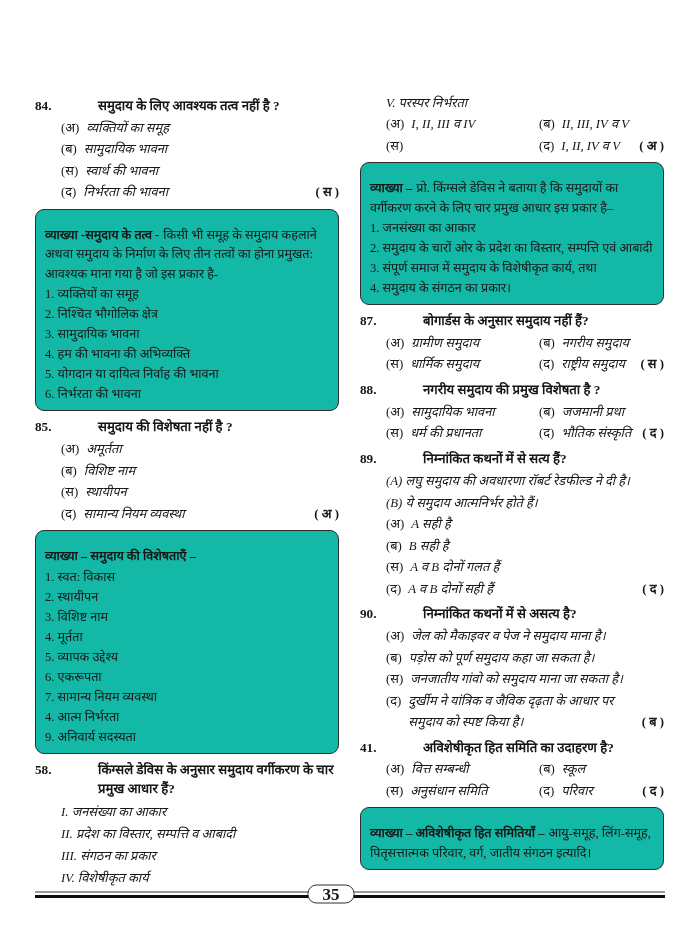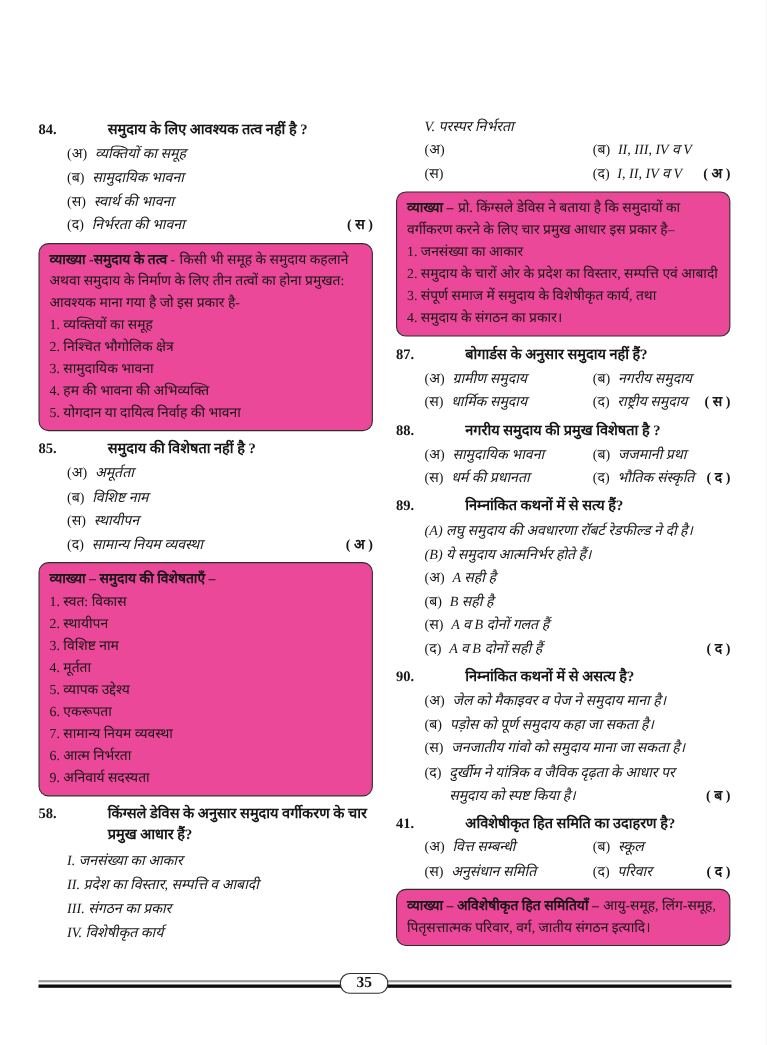--- a/index.html
+++ b/index.html
@@ -2,49 +2,49 @@
 <html><head>
 <meta charset="utf-8">
 <style>
   html,body{margin:0;padding:0;background:#ededed;}
   .page{
     position:relative;width:697px;height:950px;background:#ffffff;
     font-family:"Liberation Serif","DejaVu Sans",serif;color:#161616;
     overflow:hidden;margin:0 auto;
     border-right:2px solid #d7d7d7;border-bottom:2px solid #cfcfcf;
   }
-  .content{position:absolute;top:104px;left:35px;display:flex;gap:21px;}
+  .content{position:absolute;top:92px;left:35px;display:flex;gap:21px;}
   .col{width:304px;}
   .q-head{display:flex;font-weight:bold;font-size:13.2px;line-height:1.5;margin:4px 0 2px 0;}
   .q-num{flex:none;width:26px;}
   .q-title{flex:1;margin-left:37px;}
   .opt-list{display:block;}
   .opt-list .opt-cell{display:flex;padding-left:26px;font-size:12.8px;line-height:21.5px;align-items:flex-start;}
   .opt-grid{display:grid;grid-template-columns:55% 45%;padding-left:26px;}
   .opt-grid .opt-cell{display:flex;font-size:12.8px;line-height:21.5px;}
   .opt-label{margin-right:7px;flex:none;}
   .opt-text{flex:1;font-style:italic;}
   .answer{font-weight:bold;margin-left:auto;padding-left:6px;align-self:flex-end;white-space:nowrap;}
   .line{padding-left:26px;font-size:12.8px;line-height:22px;font-style:italic;}
   .box{
-    border:1.6px solid #2e2e2e;border-radius:9px;background:#ec4899;
-    padding:5px 9px 6px 9px;margin:5px 0 6px 0;font-size:12.6px;
+    border:1.6px solid #2e2e2e;border-radius:9px;background:#14b8a6;
+    padding:16px 9px 6px 9px;margin:5px 0 6px 0;font-size:12.6px;
   }
   .box-intro{line-height:19.5px;}
   .box-lead{font-weight:bold;}
   .box-intro-text{margin-left:4px;}
   .box-item{line-height:20px;padding-left:15px;text-indent:-15px;}
   .box-item.bold{font-weight:normal;}
   .footer{position:absolute;left:35px;right:32px;top:891px;}
   .rule-light{height:2px;background:#9b9b9b;}
   .rule-dark{height:3px;background:#0d0d0d;margin-top:2px;}
   .page-pill{
     position:absolute;left:47%;top:3px;transform:translate(-50%,-50%);
     background:#ffffff;border:1.7px solid #2e2e2e;border-radius:9px;
-    padding:0 14px;font-size:14px;font-weight:bold;line-height:17px;
+    padding:0 14px;font-size:17px;font-weight:bold;line-height:17px;
   }
 </style>
 </head>
 <body>
 
 <div class="page">
   <div class="content">
       <div class="col">
         <div class="q-head">
           <span class="q-num">84.</span>
@@ -69,20 +69,21 @@
             <span class="answer">( स )</span>
           </div>
         </div>
         <div class="box">
           <div class="box-intro"><span class="box-lead">व्याख्या -समुदाय के तत्व -</span><span class="box-intro-text">किसी भी समूह के समुदाय कहलाने अथवा समुदाय के निर्माण के लिए तीन तत्वों का होना प्रमुखत: आवश्यक माना गया है जो इस प्रकार है-</span></div>
           <div class="box-item bold">1. व्यक्तियों का समूह</div>
           <div class="box-item bold">2. निश्चित भौगोलिक क्षेत्र</div>
           <div class="box-item bold">3. सामुदायिक भावना</div>
           <div class="box-item bold">4. हम की भावना की अभिव्यक्ति</div>
           <div class="box-item bold">5. योगदान या दायित्व निर्वाह की भावना</div>
+          <div class="box-item bold">6. निर्भरता की भावना</div>
         </div>
         <div class="q-head">
           <span class="q-num">85.</span>
           <span class="q-title">समुदाय की विशेषता नहीं है ?</span>
         </div>
         <div class="opt-list">
           <div class="opt-cell">
             <span class="opt-label">(अ)</span>
             <span class="opt-text">अमूर्तता</span>
           </div>
@@ -102,37 +103,38 @@
         </div>
         <div class="box">
           <div class="box-intro"><span class="box-lead">व्याख्या – समुदाय की विशेषताएँ –</span></div>
           <div class="box-item bold">1. स्वत: विकास</div>
           <div class="box-item bold">2. स्थायीपन</div>
           <div class="box-item bold">3. विशिष्ट नाम</div>
           <div class="box-item bold">4. मूर्तता</div>
           <div class="box-item bold">5. व्यापक उद्देश्य</div>
           <div class="box-item bold">6. एकरूपता</div>
           <div class="box-item bold">7. सामान्य नियम व्यवस्था</div>
-          <div class="box-item bold">6. आत्म निर्भरता</div>
+          <div class="box-item bold">4. आत्म निर्भरता</div>
           <div class="box-item bold">9. अनिवार्य सदस्यता</div>
         </div>
         <div class="q-head">
           <span class="q-num">58.</span>
           <span class="q-title">किंग्सले डेविस के अनुसार समुदाय वर्गीकरण के चार प्रमुख आधार हैं?</span>
         </div>
         <div class="line">I. जनसंख्या का आकार</div>
         <div class="line">II. प्रदेश का विस्तार, सम्पत्ति व आबादी</div>
         <div class="line">III. संगठन का प्रकार</div>
         <div class="line">IV. विशेषीकृत कार्य</div>
       </div>
       <div class="col">
         <div class="line">V. परस्पर निर्भरता</div>
         <div class="opt-grid">
           <div class="opt-cell">
             <span class="opt-label">(अ)</span>
+            <span class="opt-text">I, II, III व IV</span>
           </div>
           <div class="opt-cell">
             <span class="opt-label">(ब)</span>
             <span class="opt-text">II, III, IV व V</span>
           </div>
           <div class="opt-cell">
             <span class="opt-label">(स)</span>
           </div>
           <div class="opt-cell">
             <span class="opt-label">(द)</span>

